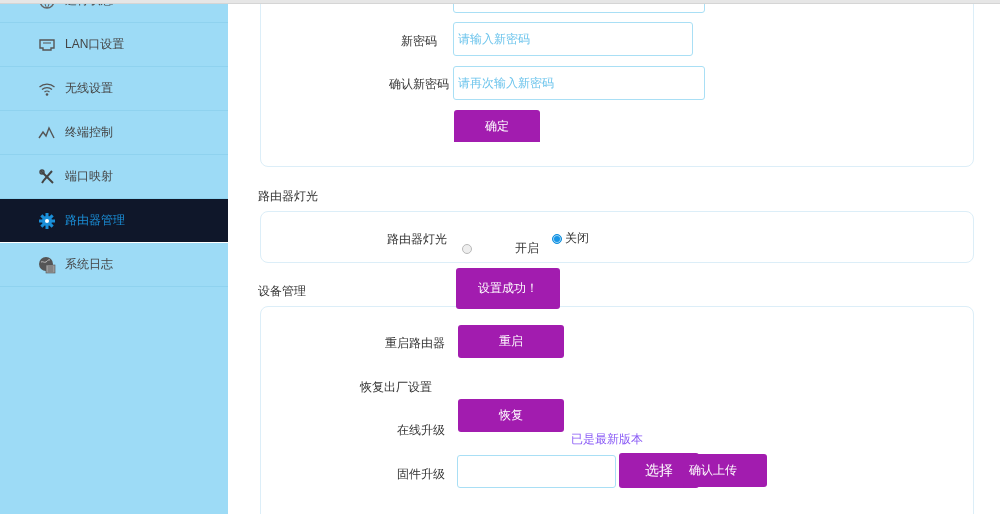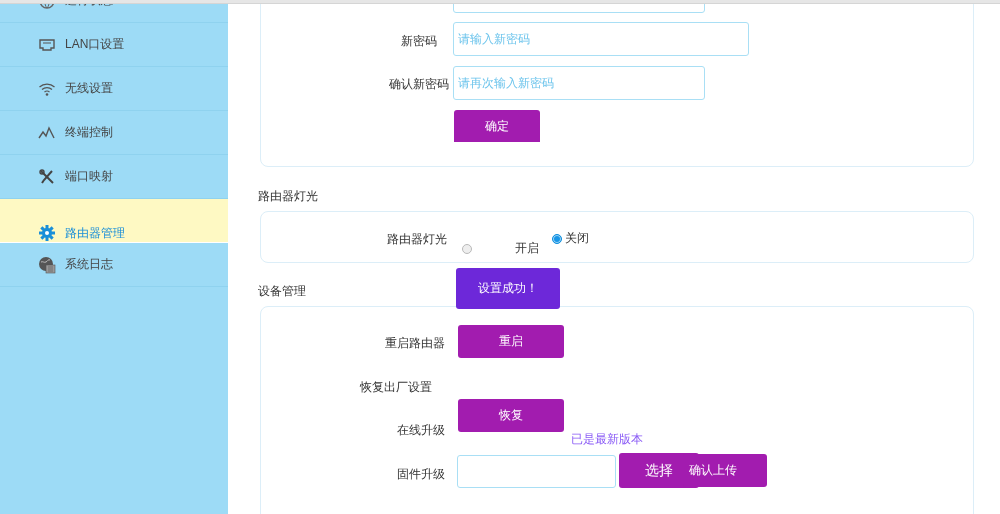--- a/index.html
+++ b/index.html
@@ -1,34 +1,34 @@
 <!DOCTYPE html>
 <html><head>
 <meta charset="utf-8">
 <style>
   * { box-sizing: border-box; margin: 0; padding: 0; }
   html, body { width: 1000px; height: 514px; overflow: hidden; background: #fff; }
   body { font-family: "Liberation Sans", "DejaVu Sans", sans-serif; font-size: 12px; color: #333; position: relative; }
   .topline { position: absolute; left: 0; top: 0; width: 1000px; height: 4px; background: #e6e6e6; border-bottom: 1px solid #d5d5d5; z-index: 5; }
   .sidebar { position: absolute; left: 0; top: 0; width: 228px; height: 514px; background: #9ddbf6; }
   .side-item { position: absolute; left: 0; width: 228px; height: 44px; border-bottom: 1px solid #8fd2ef; display: flex; align-items: center; padding-left: 38px; color: #444; font-size: 12px; cursor: pointer; }
-  .side-item.active { background: #fef9c3; color: #1a8fd8; border-bottom: 1px solid #fff; align-items: flex-end; }
+  .side-item.active { background: #0f172a; color: #1a8fd8; border-bottom: 1px solid #fff; }
   .side-item .ico { width: 18px; height: 18px; margin-right: 9px; display: inline-flex; align-items: center; justify-content: center; }
   .side-item .ico svg { width: 18px; height: 18px; }
   .main { position: absolute; left: 228px; top: 0; right: 0; bottom: 0; }
   .panel { position: absolute; left: 32px; width: 714px; border: 1px solid #dceef8; border-radius: 8px; background: #fff; }
   .section-title { position: absolute; left: 30px; font-size: 12px; color: #333; }
   .label { position: absolute; font-size: 12px; color: #333; text-align: right; }
   .input { position: absolute; height: 34px; border: 1px solid #a9dff5; border-radius: 3px; background: #fff; padding-left: 4px; font-size: 12px; color: #333; font-family: "Liberation Sans", "DejaVu Sans", sans-serif; outline: none; }
   .input::placeholder { color: #6cc4ec; }
   .btn { position: absolute; background: #a21caf; color: #fff; border: none; border-radius: 3px; font-size: 12px; display: flex; align-items: center; justify-content: center; cursor: pointer; font-family: "Liberation Sans", "DejaVu Sans", sans-serif; }
   .radio { position: absolute; display: flex; align-items: center; font-size: 12px; color: #333; cursor: pointer; }
   .radio .dot { width: 10px; height: 10px; border-radius: 50%; border: 1px solid #b9b9b9; background: #eee; margin-right: 3px; }
   .radio.checked .dot { border-color: #0f8fde; background: #1896e8; box-shadow: inset 0 0 0 1px #9fd5f5; }
-  .toast { position: absolute; left: 456px; top: 268px; width: 104px; height: 41px; background: #6d28d9; color: #fff; border-radius: 3px; display: flex; align-items: center; justify-content: center; font-size: 12px; z-index: 4; }
+  .toast { position: absolute; left: 456px; top: 268px; width: 104px; height: 41px; background: #a21caf; color: #fff; border-radius: 3px; display: flex; align-items: center; justify-content: center; font-size: 12px; z-index: 4; }
   .note { position: absolute; font-size: 12px; color: #8b5cf6; }
 </style>
 </head>
 <body>
 
 <div class="topline"></div>
 
 <nav class="sidebar">
   <div class="side-item" style="top:-21px;">
     <span class="ico">
@@ -107,21 +107,21 @@
     </span>
     <span>系统日志</span>
   </div>
 </nav>
 
 <main class="main">
 
   <section class="panel" style="top:-20px; height:187px;">
     <input class="input" style="left: 192px; top: 10px; width: 252px; height: 22px;" type="password">
     <span class="label" style="left:100px; top:52px; width:76px;">新密码</span>
-    <input class="input" style="left: 192px; top: 41px; width: 296px;" type="text" placeholder="请输入新密码">
+    <input class="input" style="left: 192px; top: 41px; width: 240px;" type="text" placeholder="请输入新密码">
     <span class="label" style="left:100px; top:95px; width:88px;">确认新密码</span>
     <input class="input" style="left: 192px; top: 85px; width: 252px;" type="text" placeholder="请再次输入新密码">
     <button class="btn" style="left:193px; top:129px; width:86px; height:32px; border-radius:3px 3px 0 0;">确定</button>
   </section>
 
   <span class="section-title" style="top:188px;">路由器灯光</span>
   <section class="panel" style="top:211px; height:52px;">
     <span class="label" style="left:110px; top:19px; width:76px;">路由器灯光</span>
     <label class="radio" style="left:201px; top:28px;gap:40px;">
       <span class="dot"></span>

